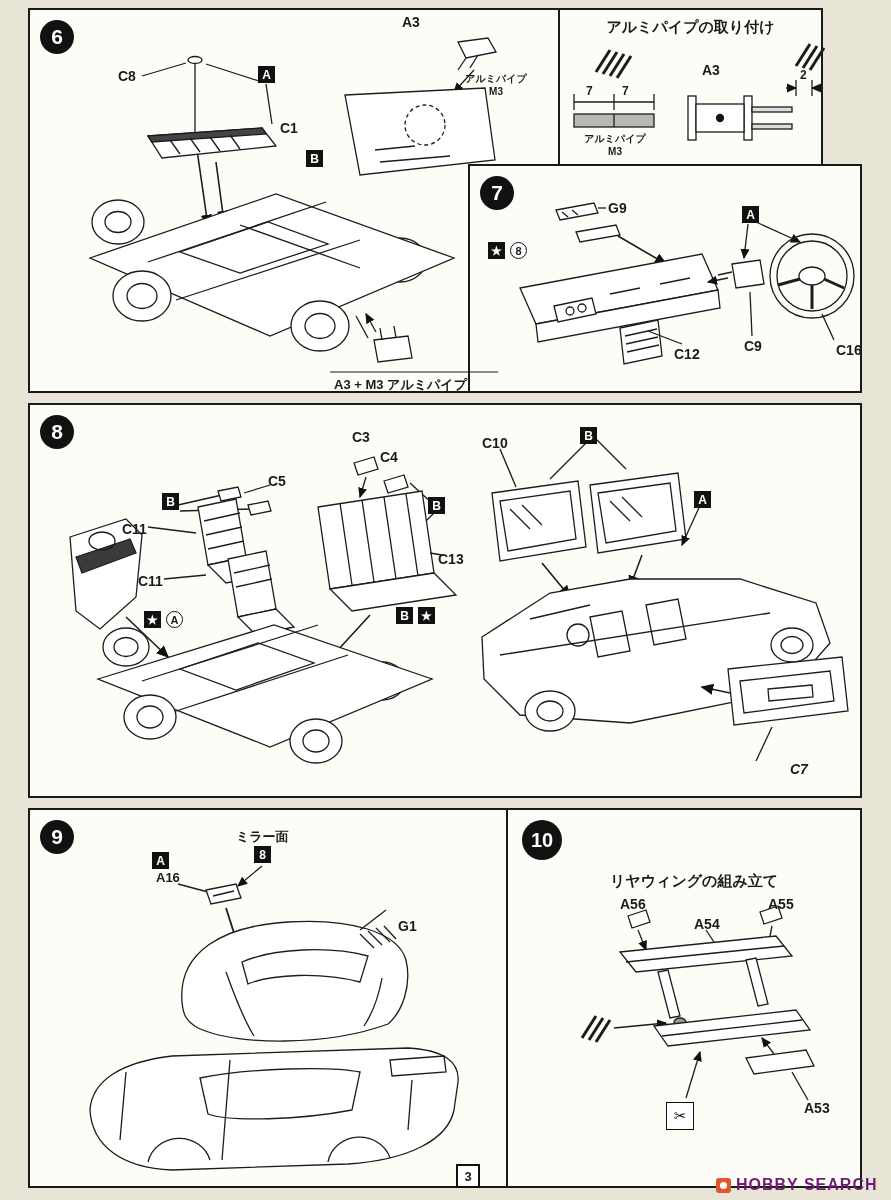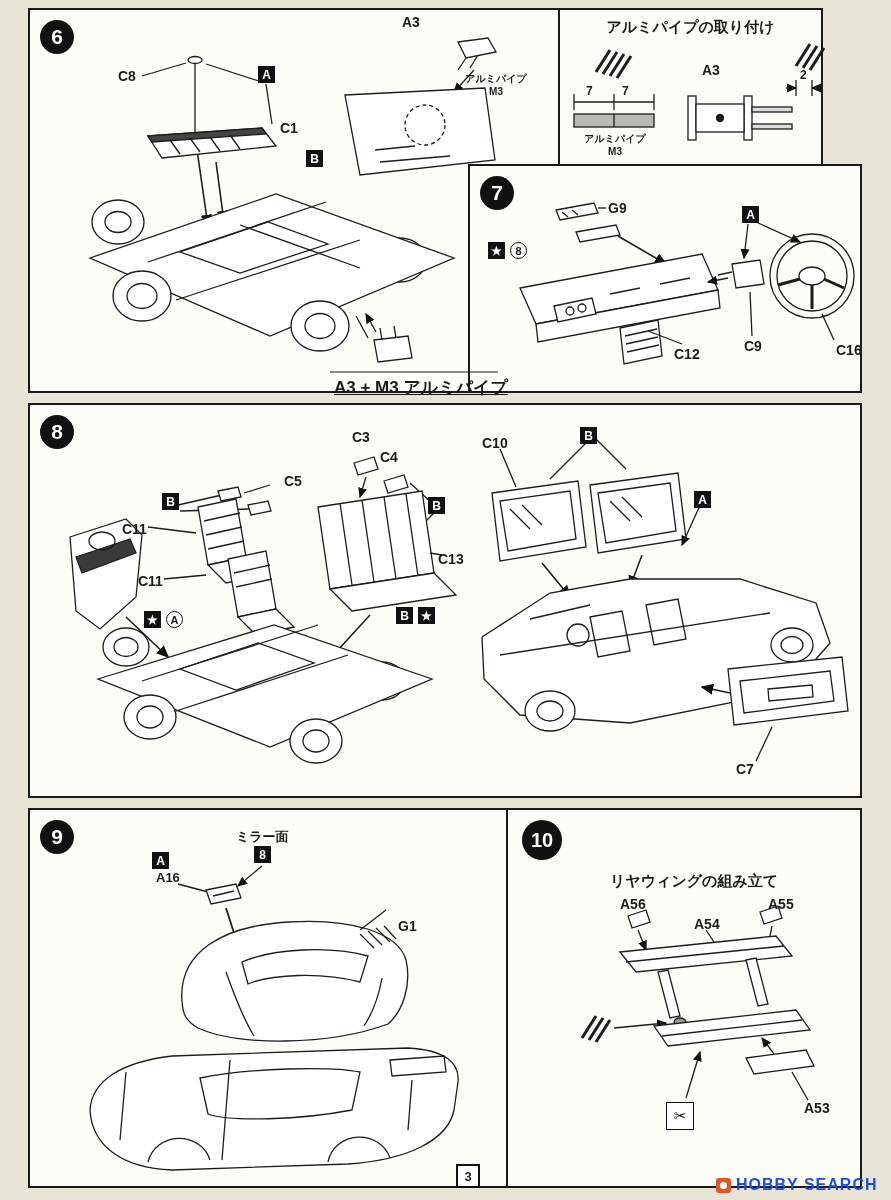--- a/index.html
+++ b/index.html
@@ -24,37 +24,37 @@
   .jtitle{position:absolute;font-weight:bold;font-size:15px;white-space:nowrap;z-index:4;}
   .cap{position:absolute;text-align:center;font-size:10px;font-weight:bold;line-height:1.3;z-index:4;}
   svg.il{position:absolute;left:0;top:0;z-index:1;}
   .cutbox{position:absolute;width:26px;height:26px;border:1.5px solid #111;background:#fff;
     display:flex;align-items:center;justify-content:center;font-size:15px;z-index:4;}
   .footpg{position:absolute;width:20px;height:20px;border:2px solid #111;background:#fff;
     display:flex;align-items:center;justify-content:center;font-weight:bold;font-size:13px;z-index:6;box-sizing:content-box;}
   .wm{position:absolute;display:flex;align-items:center;gap:5px;z-index:6;}
   .wm .ic{width:15px;height:15px;background:#e2552e;border-radius:3px;position:relative;}
   .wm .ic::after{content:"";position:absolute;left:4px;top:4px;width:7px;height:7px;border-radius:50%;background:#fff;}
-  .wm .tx{font-weight:bold;font-size:16px;color:#1d4ed8;letter-spacing:1px;}
+  .wm .tx{font-weight:bold;font-size:16px;color:#701a75;letter-spacing:1px;}
 </style>
 </head>
 <body>
 
 <div class="box" style="left:28px;top:8px;width:532px;height:385px;">
   <div class="stepnum sn34" style="left:10px;top:10px;">6</div>
   <span class="lbl" style="left:88px;top:58px;">C8</span>
   <span class="bx" style="left:228px;top:56px;">A</span>
   <span class="lbl" style="left:250px;top:110px;">C1</span>
   <span class="bx" style="left:276px;top:140px;">B</span>
   <span class="lbl" style="left:372px;top:4px;">A3</span>
   <div class="cap" style="left:430px;top:62px;width:72px;">
     <div>アルミパイプ</div>
     <div>M3</div>
   </div>
-  <span class="lbl lbl-s" style="left:304px;top:366px;font-size:17px;text-decoration:underline;">A3 + M3 アルミパイプ</span>
+  <span class="lbl lbl-s" style="left:304px;top:366px;font-size:13px;">A3 + M3 アルミパイプ</span>
 
   <svg class="il" width="532" height="385" viewBox="0 0 532 385">
     <defs>
         <marker id="ah" markerWidth="9" markerHeight="9" refX="7" refY="3.5" orient="auto">
           <path d="M0,0L8,3.5L0,7Z" fill="#111"></path>
         </marker>
       </defs>
     <g stroke="#1c1c1c" fill="none" stroke-width="1.3">
       <line x1="112" y1="66" x2="156" y2="53"></line>
       <ellipse cx="165" cy="50" rx="7" ry="3.5" fill="#fff"></ellipse>
@@ -188,34 +188,34 @@
       <line x1="282" y1="170" x2="280" y2="126"></line>
       <line x1="364" y1="174" x2="352" y2="148"></line>
     </g>
   </svg>
 </div>
 
 <div class="box" style="left:28px;top:403px;width:834px;height:395px;">
   <div class="stepnum sn34" style="left:10px;top:10px;">8</div>
   <span class="lbl" style="left:322px;top:24px;">C3</span>
   <span class="lbl" style="left:350px;top:44px;">C4</span>
-  <span class="lbl" style="left:254px;top:68px;">C5</span>
+  <span class="lbl" style="left:238px;top:68px;">C5</span>
   <span class="bx" style="left:132px;top:88px;">B</span>
   <span class="bx" style="left:398px;top:92px;">B</span>
   <span class="lbl" style="left:92px;top:116px;">C11</span>
   <span class="lbl" style="left:108px;top:168px;">C11</span>
   <span class="lbl" style="left:408px;top:146px;">C13</span>
   <span class="bx" style="left:114px;top:206px;">★</span>
   <span class="circ" style="left:136px;top:206px;">A</span>
   <span class="bx" style="left:366px;top:202px;">B</span>
   <span class="bx" style="left:388px;top:202px;">★</span>
   <span class="lbl" style="left:452px;top:30px;">C10</span>
   <span class="bx" style="left:550px;top:22px;">B</span>
   <span class="bx" style="left:664px;top:86px;">A</span>
-  <span class="lbl" style="left:706px;top:356px;">C7</span>
+  <span class="lbl" style="left:760px;top:356px;font-style:italic;">C7</span>
 
   <svg class="il" width="834" height="395" viewBox="0 0 834 395">
     <g stroke="#1c1c1c" fill="none" stroke-width="1.3">
       <polygon points="40,132 96,114 112,130 106,192 70,224 46,206" fill="#fff"></polygon>
       <polygon points="46,152 100,134 106,148 52,168" fill="#3a3a3a"></polygon>
       <ellipse cx="72" cy="136" rx="13" ry="9"></ellipse>
       <line x1="96" y1="212" x2="138" y2="252" marker-end="url(#ah)" stroke-width="1.6"></line>
       <line x1="148" y1="100" x2="192" y2="90"></line>
       <line x1="150" y1="106" x2="220" y2="104"></line>
       <polygon points="188,86 208,82 211,92 191,96" fill="#fff"></polygon>

